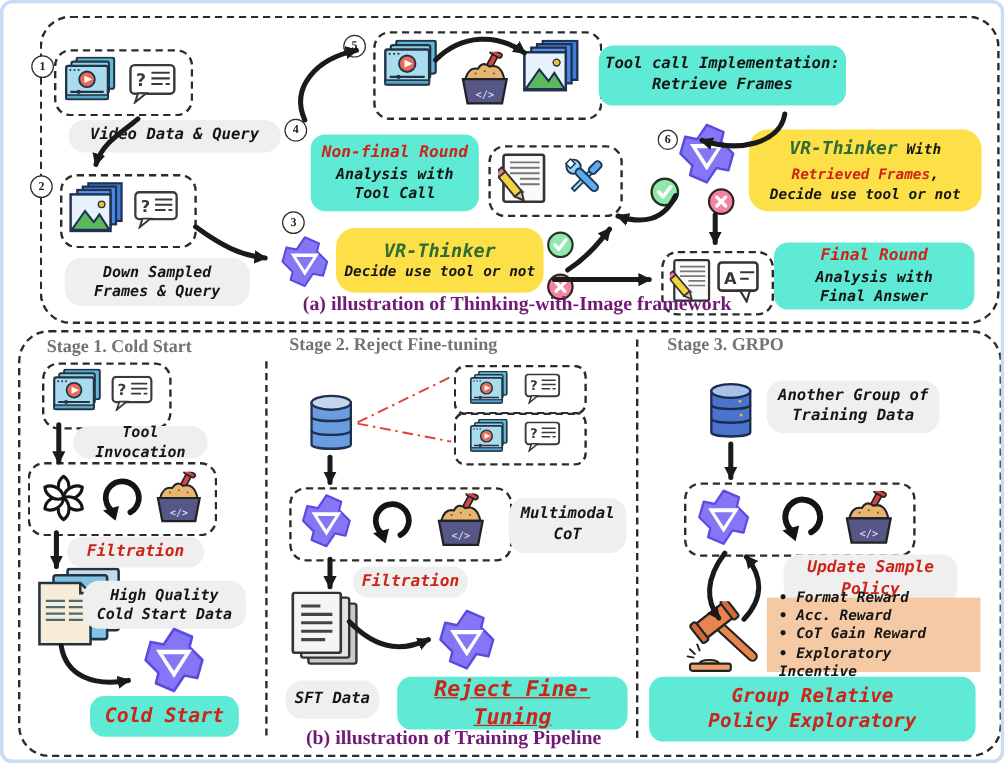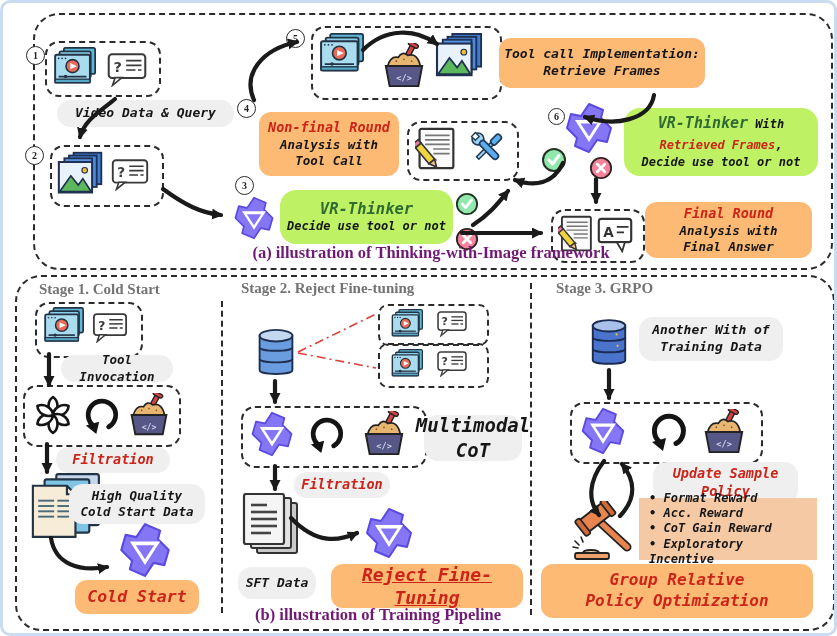--- a/index.html
+++ b/index.html
@@ -6,24 +6,24 @@
   .canvas{position:relative;width:837px;height:636px;box-sizing:border-box;
     border:3px solid #c9dcf2;border-radius:10px;background:#ffffff;overflow:hidden;
     font-family:"DejaVu Sans Mono", monospace;}
   .panel{position:absolute;border:2.5px dashed #2b2b2b;border-radius:26px;}
   .dashedbox{position:absolute;border:2px dashed #2b2b2b;border-radius:14px;}
   .sep{position:absolute;border-left:2px dashed #2b2b2b;width:0;}
   .pill{position:absolute;background:#efefef;border-radius:14px;display:flex;
     align-items:center;justify-content:center;text-align:center;
     font-weight:bold;font-style:italic;font-size:12.5px;line-height:1.3;color:#161616;
     white-space:pre-line;}
-  .graybox{position:absolute;background:#fdba74;border-radius:12px;display:flex;
+  .graybox{position:absolute;background:#5eead4;border-radius:12px;display:flex;
     flex-direction:column;align-items:center;justify-content:center;text-align:center;
     font-weight:bold;font-style:italic;line-height:1.3;color:#161616;white-space:pre-line;}
-  .cream{position:absolute;background:#bef264;border-radius:16px;display:flex;
+  .cream{position:absolute;background:#fde047;border-radius:16px;display:flex;
     flex-direction:column;align-items:center;justify-content:center;text-align:center;
     font-weight:bold;font-style:italic;line-height:1.3;color:#161616;white-space:pre-line;}
   .t-red{color:#cc2418;}
   .t-green{color:#2f6b33;}
   .big{font-size:15.5px;}
   .sm{font-size:12px;}
   .badge{position:absolute;width:17px;height:17px;border:1.6px solid #2b2b2b;border-radius:50%;
     background:#fff;display:flex;align-items:center;justify-content:center;
     font-family:"Liberation Serif", serif;font-size:10px;font-weight:bold;font-style:normal;color:#222;}
   .caption{position:absolute;text-align:center;font-family:"Liberation Serif", serif;
@@ -224,20 +224,22 @@
   <div class="badge" style="left:22px;top:143px;">
       <span>2</span>
     </div>
   <div class="dashedbox" style="left:47px;top:142px;width:110px;height:58px;"></div>
   <svg class="ic" style="left:54px;top:148px;width:48px;height:46px;">
       <use href="#sym-frames"></use>
     </svg>
   <svg class="ic" style="left:106px;top:156px;width:42px;height:32px;">
       <use href="#sym-query"></use>
     </svg>
+  <div class="pill" style="left:51px;top:212px;width:154px;height:40px;"><span>Down Sampled
+Frames &amp; Query</span></div>
 
   <div class="badge" style="left:232px;top:173px;">
       <span>3</span>
     </div>
   <svg class="ic" style="left:228px;top:193px;width:46px;height:44px;">
       <use href="#sym-vrlogo"></use>
     </svg>
   <div class="cream" style="left:277px;top:187px;width:173px;height:54px;">
     <span class="t-green big">VR-Thinker</span>
     <span class="sm">Decide use tool or not</span>
@@ -373,38 +375,38 @@
   <div class="dashedbox" style="left:238px;top:403px;width:182px;height:58px;"></div>
   <svg class="ic" style="left:246px;top:408px;width:46px;height:46px;">
       <use href="#sym-vrlogo"></use>
     </svg>
   <svg class="ic" style="left:305px;top:412px;width:38px;height:38px;">
       <use href="#sym-loop"></use>
     </svg>
   <svg class="ic" style="left:358px;top:408px;width:46px;height:46px;">
       <use href="#sym-sandbox"></use>
     </svg>
-  <div class="pill" style="left:421px;top:412px;width:98px;height:46px;font-size:19px;"><span>Multimodal
+  <div class="pill" style="left:421px;top:412px;width:98px;height:46px;font-size:13px;"><span>Multimodal
 CoT</span></div>
   <div class="pill" style="left:291px;top:469px;width:96px;height:26px;font-size:13.5px;"><span class="t-red">Filtration</span></div>
   <svg class="ic" style="left:238px;top:490px;width:62px;height:64px;">
       <use href="#sym-docs-gray"></use>
     </svg>
   <svg class="ic" style="left:360px;top:504px;width:52px;height:52px;">
       <use href="#sym-vrlogo"></use>
     </svg>
   <div class="pill" style="left:235px;top:564px;width:78px;height:32px;font-size:13px;"><span>SFT Data</span></div>
   <div class="graybox" style="left:328px;top:561px;width:192px;height:44px;"><span class="t-red" style="font-size:18px;text-decoration:underline;">Reject Fine-Tuning</span></div>
   <div class="caption" style="left:150px;top:602px;width:450px;"><span>(b) illustration of Training Pipeline</span></div>
 
   <div class="stagetitle" style="left:553px;top:277px;"><span>Stage 3. GRPO</span></div>
   <svg class="ic" style="left:585px;top:313px;width:42px;height:54px;">
       <use href="#sym-db-dark"></use>
     </svg>
-  <div class="pill" style="left:636px;top:314px;width:144px;height:44px;font-size:13px;"><span>Another With of
+  <div class="pill" style="left:636px;top:314px;width:144px;height:44px;font-size:13px;"><span>Another Group of
 Training Data</span></div>
   <div class="dashedbox" style="left:567px;top:399px;width:189px;height:58px;"></div>
   <svg class="ic" style="left:576px;top:404px;width:48px;height:48px;">
       <use href="#sym-vrlogo"></use>
     </svg>
   <svg class="ic" style="left:646px;top:408px;width:40px;height:40px;">
       <use href="#sym-loop"></use>
     </svg>
   <svg class="ic" style="left:698px;top:406px;width:46px;height:46px;">
       <use href="#sym-sandbox"></use>
@@ -414,21 +416,21 @@
   <svg class="ic" style="left:566px;top:498px;width:72px;height:60px;">
       <use href="#sym-gavel"></use>
     </svg>
   <ul class="rewards" style="left:636px;top:495px;width:178px;height:62px;box-sizing:border-box;">
     <li>Format Reward</li>
     <li>Acc. Reward</li>
     <li>CoT Gain Reward</li>
     <li>Exploratory Incentive</li>
   </ul>
   <div class="graybox" style="left:538px;top:561px;width:272px;height:54px;"><span class="t-red" style="font-size:16px;">Group Relative
-Policy Optimization</span></div>
+Policy Exploratory</span></div>
 
   <svg class="overlay" width="837" height="636" viewBox="0 0 837 636">
     <defs>
       <marker id="ah" markerUnits="userSpaceOnUse" markerWidth="16" markerHeight="13" refX="9" refY="5.5" orient="auto">
         <path d="M0,0 L11,5.5 L0,11 Z" fill="#1a1a1a"></path>
       </marker>
     </defs>
     <g stroke="#1a1a1a" stroke-width="4.2" fill="none" stroke-linecap="round">
       <path marker-end="url(#ah)" d="M112,96 C 98,108 82,116 77,134"></path>
       <path marker-end="url(#ah)" d="M160,186 C 182,202 198,210 218,212"></path>

